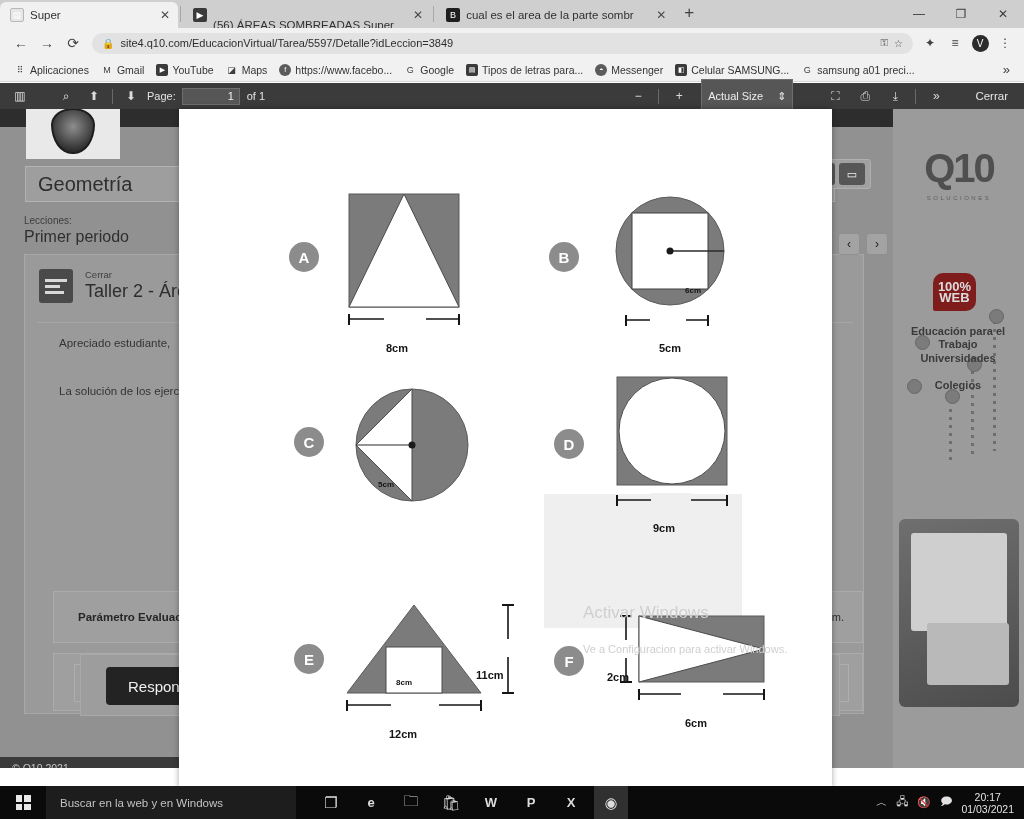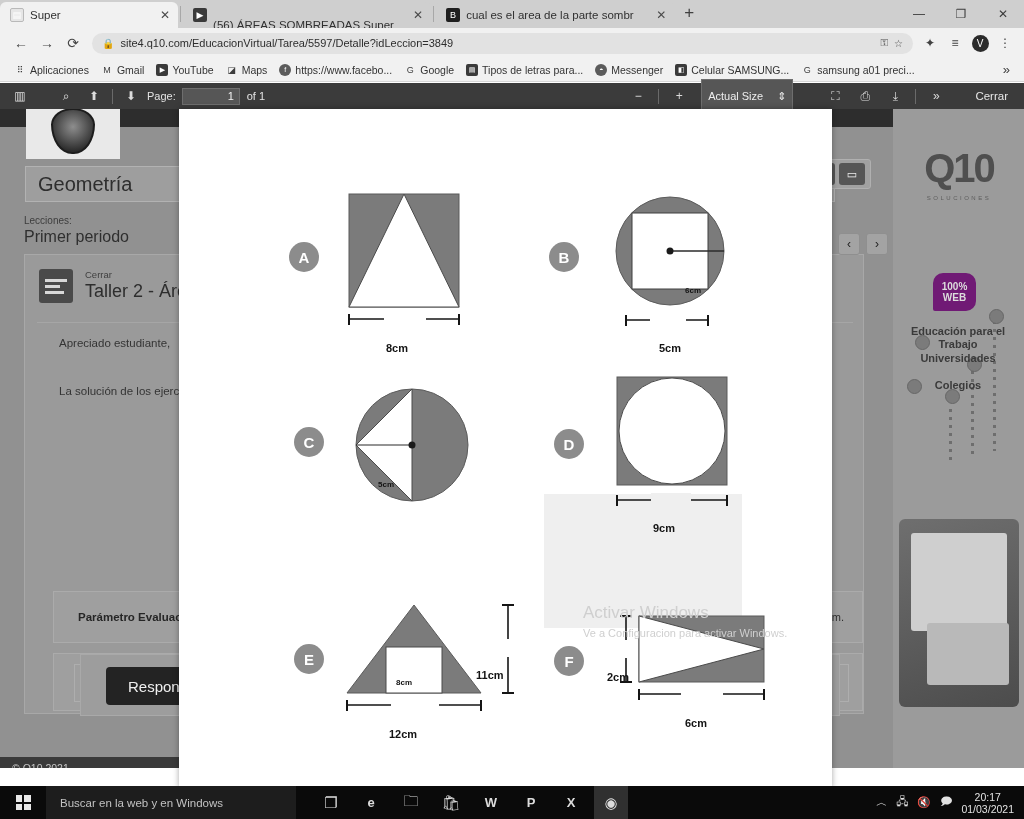--- a/index.html
+++ b/index.html
@@ -184,22 +184,22 @@
   
   .adpanel { position: absolute; left: 893px; top: 109px; width: 131px; height: 659px;
              background: #9b9b9b; overflow: hidden; }
   .q10logo { position: absolute; left: 14px; top: 37px; width: 104px; text-align: center;
              font-size: 40px; font-weight: bold; color: #4f4f4f; letter-spacing: -2px; }
   .q10sub { position: absolute; left: 14px; top: 86px; width: 104px; text-align: center;
             font-size: 6px; color: #5e5e5e; letter-spacing: 2.5px; }
   .adtext { position: absolute; left: 6px; top: 112px; width: 120px; text-align: center;
             font-size: 9.5px; font-weight: bold; color: #3b3b3b; line-height: 12px; }
   .badge100 {
-    position: absolute; left: 40px; top: 164px; width: 43px; height: 38px; background: #701a75;
-    border-radius: 10px 10px 10px 2px; color: #dcdcdc; font-size: 10px; font-weight: bold;
+    position: absolute; left: 40px; top: 164px; width: 43px; height: 38px; background: #7f1d1d;
+    border-radius: 10px 10px 10px 2px; color: #dcdcdc; font-size: 13px; font-weight: bold;
     display: flex; flex-direction: column; align-items: center; justify-content: center; line-height: 11px;
   }
   .adline { position: absolute; width: 122px; left: 4px; text-align: center;
             font-size: 11px; font-weight: bold; color: #3a3a3a; line-height: 13px; }
   .ad-e { top: 216px; }
   .ad-u { top: 243px; }
   .ad-c { top: 270px; }
   .dotcol { position: absolute; width: 3px; background-image:
       repeating-linear-gradient(to bottom, #6e6e6e 0 3px, transparent 3px 8px); }
   .adcircle { position: absolute; width: 15px; height: 15px; border-radius: 50%;
@@ -223,21 +223,21 @@
   .figlabel {
     position: absolute; width: 30px; height: 30px; border-radius: 50%; background: #8c8c8c;
     color: #fff; font-size: 15px; font-weight: bold; display: flex; align-items: center;
     justify-content: center;
   }
   .dimtext { position: absolute; font-size: 11px; font-weight: bold; color: #141414; margin-top: 29px; }
   .dimtext.small { font-size: 8px; }
   .bandD { position: absolute; left: 365px; top: 385px; width: 198px; height: 134px; background: #efefef; }
   .watermark-wrap { position: absolute; left: 583px; top: 603px; color: #cfcfcf; }
   .wm1 { font-size: 17px; }
-  .wm2 { font-size: 11px; margin-top: 4px; }
+  .wm2 { font-size: 11px; margin-top: 20px; }
 
   
   .taskbar { position: absolute; left: 0; top: 786px; width: 1024px; height: 33px; background: #0a0a0a; }
   .startbtn { position: absolute; left: 0; top: 0; width: 46px; height: 33px;
               display: flex; align-items: center; justify-content: center; }
   .winglyph { width: 15px; height: 15px; display: grid; grid-template-columns: 1fr 1fr;
               grid-template-rows: 1fr 1fr; gap: 2px; }
   .winglyph span { background: #e8e8e8; }
   .searchbox { position: absolute; left: 46px; top: 0; width: 250px; height: 33px;
                background: #1d1d1d; display: flex; align-items: center; padding-left: 14px;

